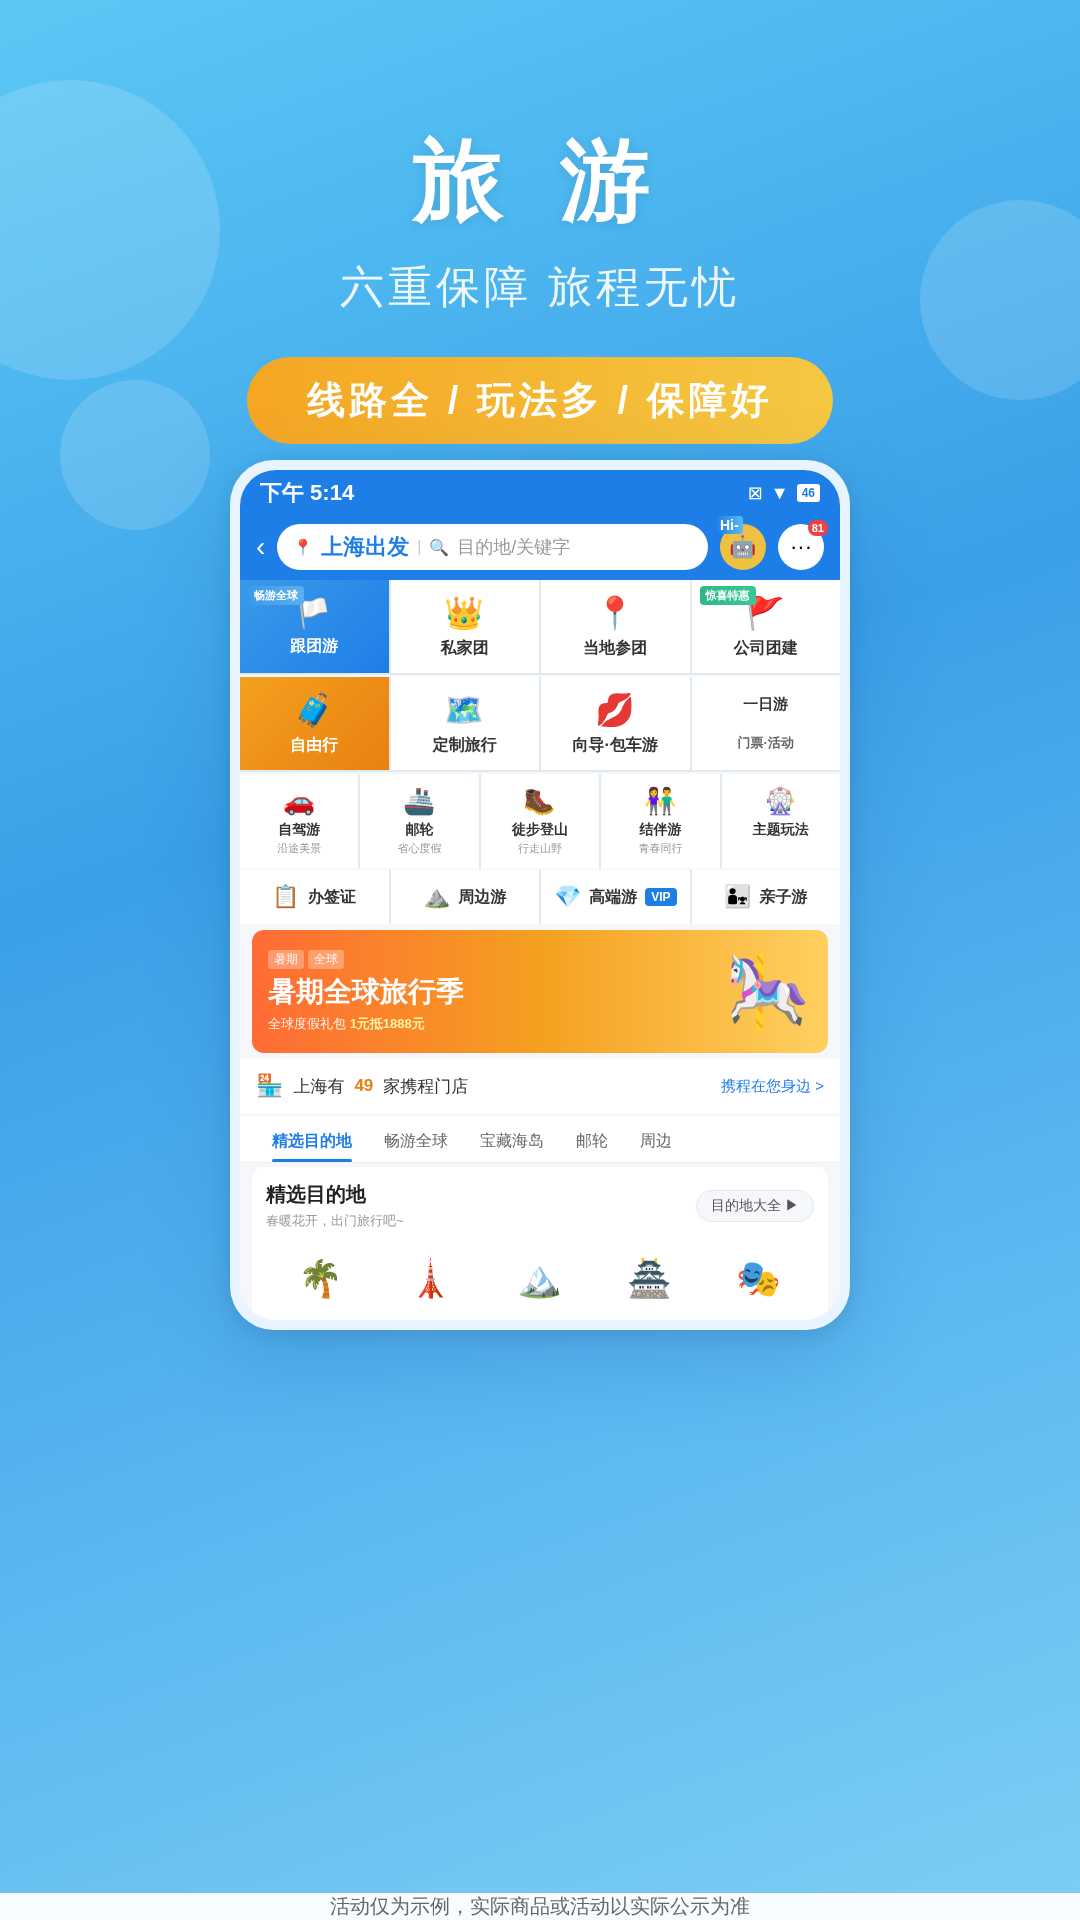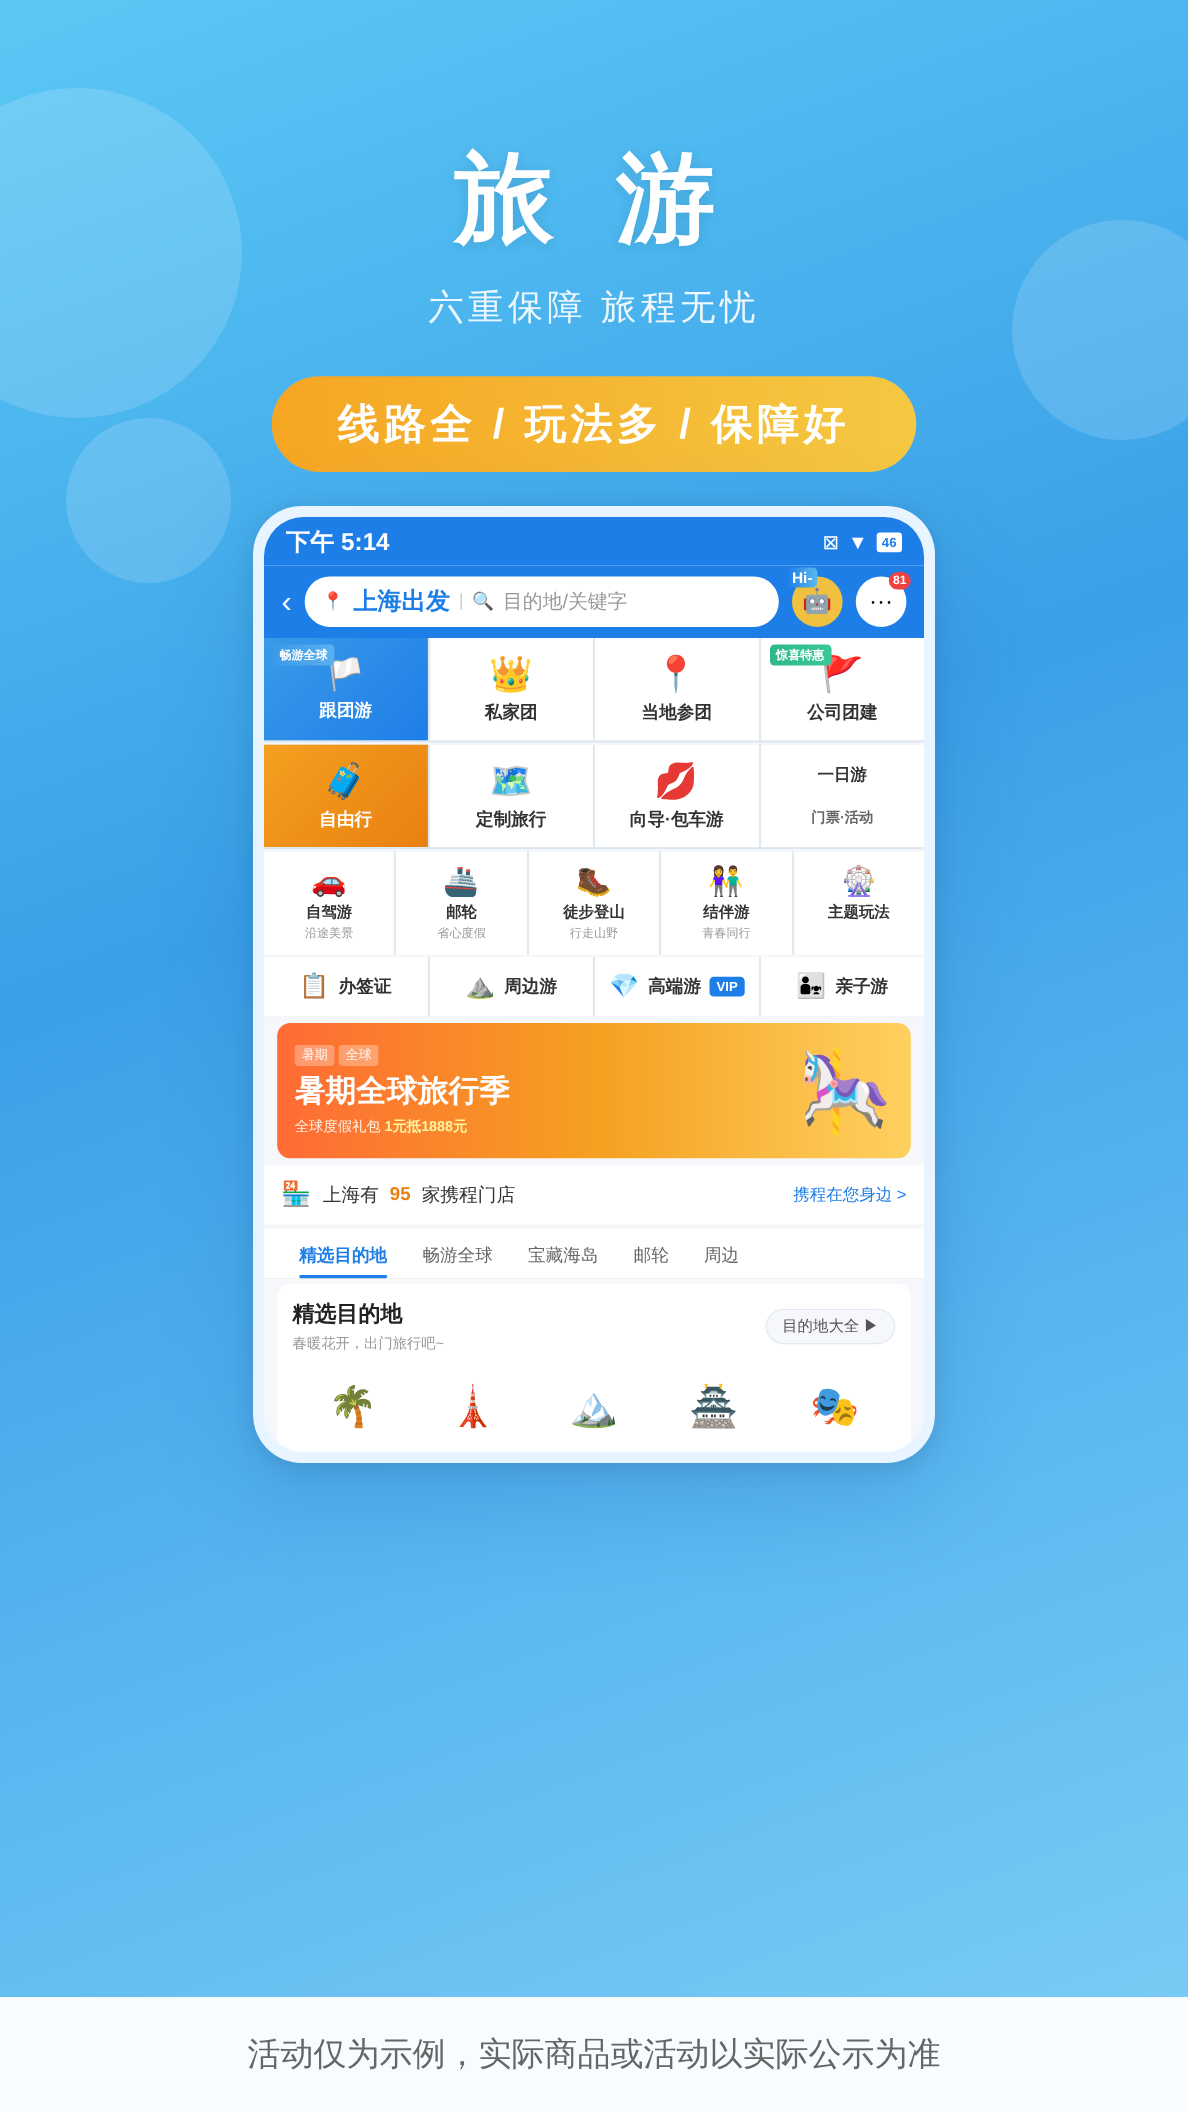--- a/index.html
+++ b/index.html
@@ -19,21 +19,21 @@
       padding-top: 120px;
     }
     .hero-title {
       font-size: 90px;
       font-weight: 800;
       color: #fff;
       letter-spacing: 16px;
       text-shadow: 0 2px 12px rgba(0,0,0,0.1);
     }
     .hero-subtitle {
-      font-size: 32px;
+      font-size: 44px;
       color: rgba(255,255,255,0.9);
       margin-top: 16px;
       letter-spacing: 4px;
     }
     .hero-badge {
       display: inline-block;
       background: linear-gradient(90deg, #f5a623 0%, #f5c842 100%);
       color: #fff;
       font-size: 38px;
       font-weight: 700;
@@ -378,22 +378,22 @@
     }
 
     
     .disclaimer {
       position: fixed;
       bottom: 0;
       left: 0;
       right: 0;
       background: rgba(255,255,255,0.95);
       text-align: center;
-      padding: 32px;
-      font-size: 30px;
+      padding: 0;
+      font-size: 20px;
       color: #666;
     }
 
     
     .deco-blob {
       position: absolute;
       border-radius: 50%;
       opacity: 0.15;
       background: #fff;
     }
@@ -553,21 +553,21 @@
               <span class="banner-highlight">1元抵1888元</span>
             </div>
           </div>
           <div style="font-size:70px;">🎠</div>
         </div>
 
         <div class="store-info">
           <div class="store-left">
             <span class="store-icon">🏪</span>
             <span>上海有</span>
-            <span class="store-count">95</span>
+            <span class="store-count">49</span>
             <span>家携程门店</span>
           </div>
           <span class="store-link">携程在您身边 &gt;</span>
         </div>
 
         <div class="tabs-row">
           <div class="tab-item active">精选目的地</div>
           <div class="tab-item">畅游全球</div>
           <div class="tab-item">宝藏海岛</div>
           <div class="tab-item">邮轮</div>

